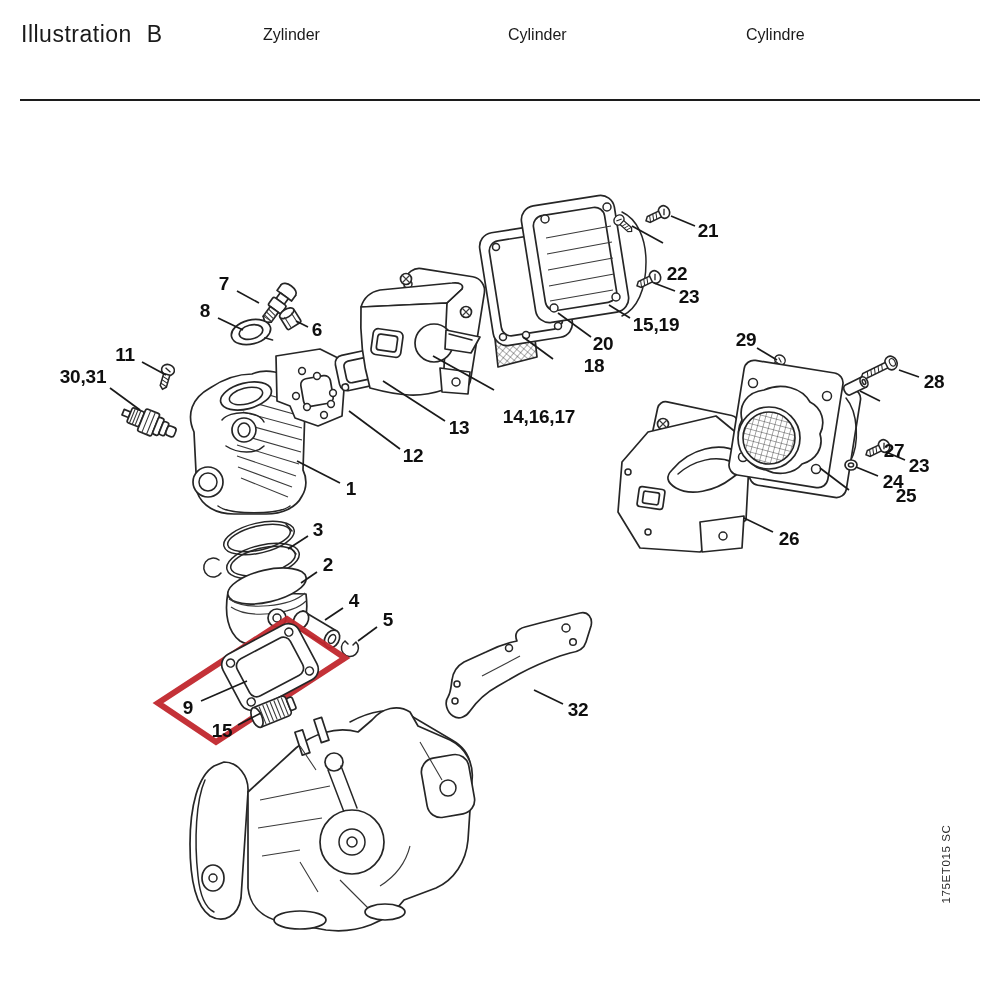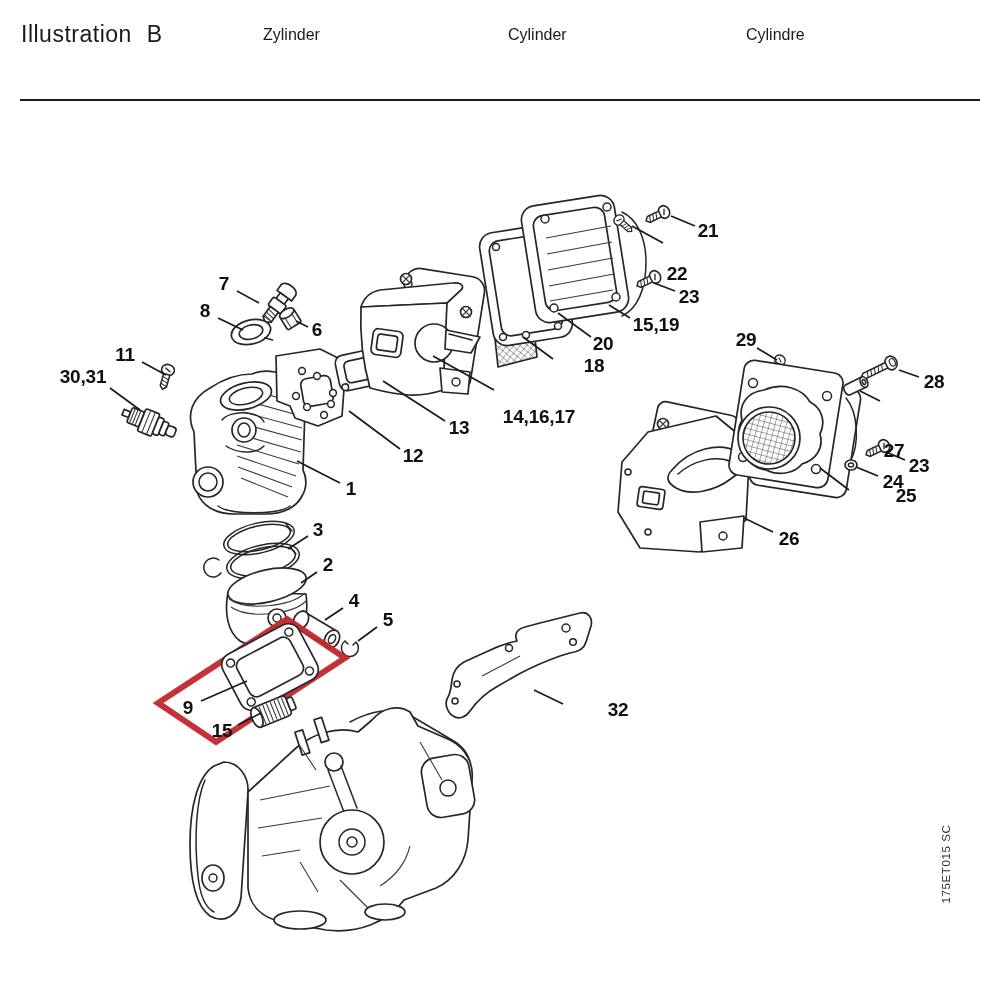--- a/index.html
+++ b/index.html
@@ -346,17 +346,17 @@
       <div class="callout" style="left: 677px; top: 249px; margin-top: 25px;">22</div>
       <div class="callout" style="left: 708px; top: 231px;">21</div>
       <div class="callout" style="left: 689px; top: 297px;">23</div>
       <div class="callout" style="left: 746px; top: 340px;">29</div>
       <div class="callout" style="left: 934px; top: 382px;">28</div>
       <div class="callout" style="left: 894px; top: 407px; margin-top: 44px;">27</div>
       <div class="callout" style="left: 919px; top: 466px;">23</div>
       <div class="callout" style="left: 893px; top: 482px;">24</div>
       <div class="callout" style="left: 906px; top: 496px;">25</div>
       <div class="callout" style="left: 789px; top: 539px;">26</div>
-      <div class="callout" style="left: 578px; top: 710px; margin-left: 40px;">32</div>
+      <div class="callout" style="left: 578px; top: 710px;">32</div>
     </div>
 
   <div class="code">175ET015 SC</div>
 </div>
 
 </body></html>

